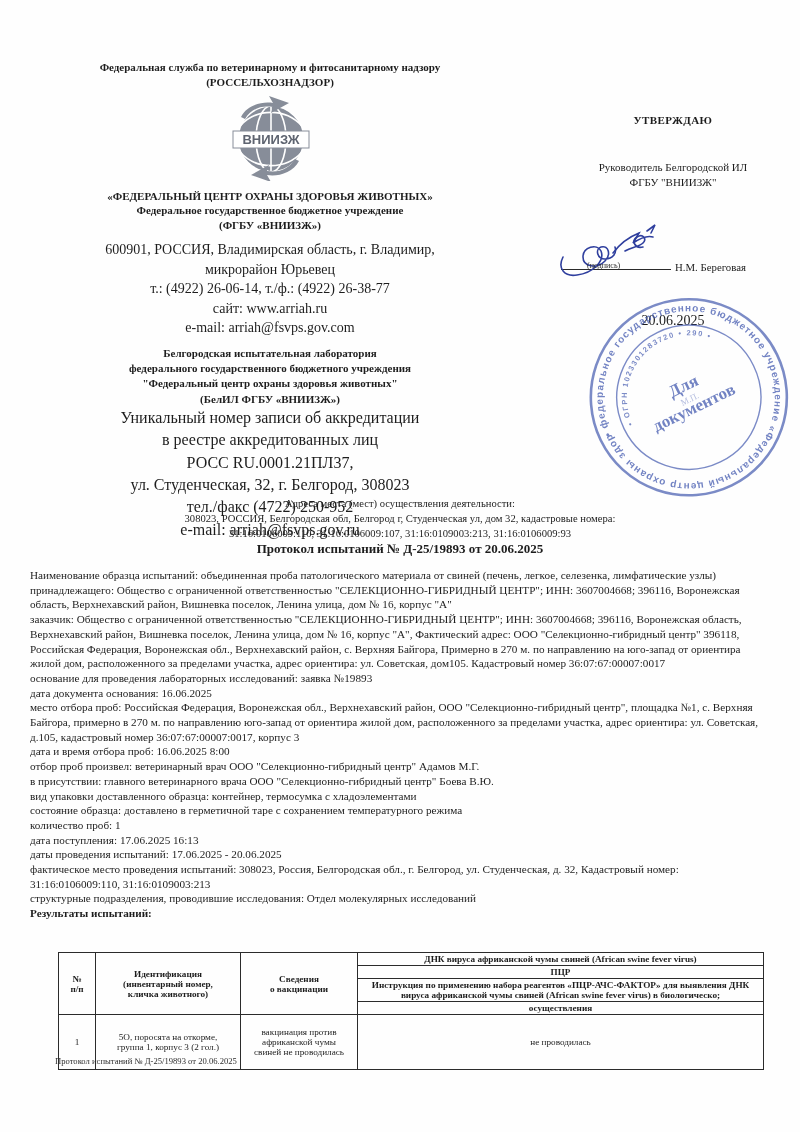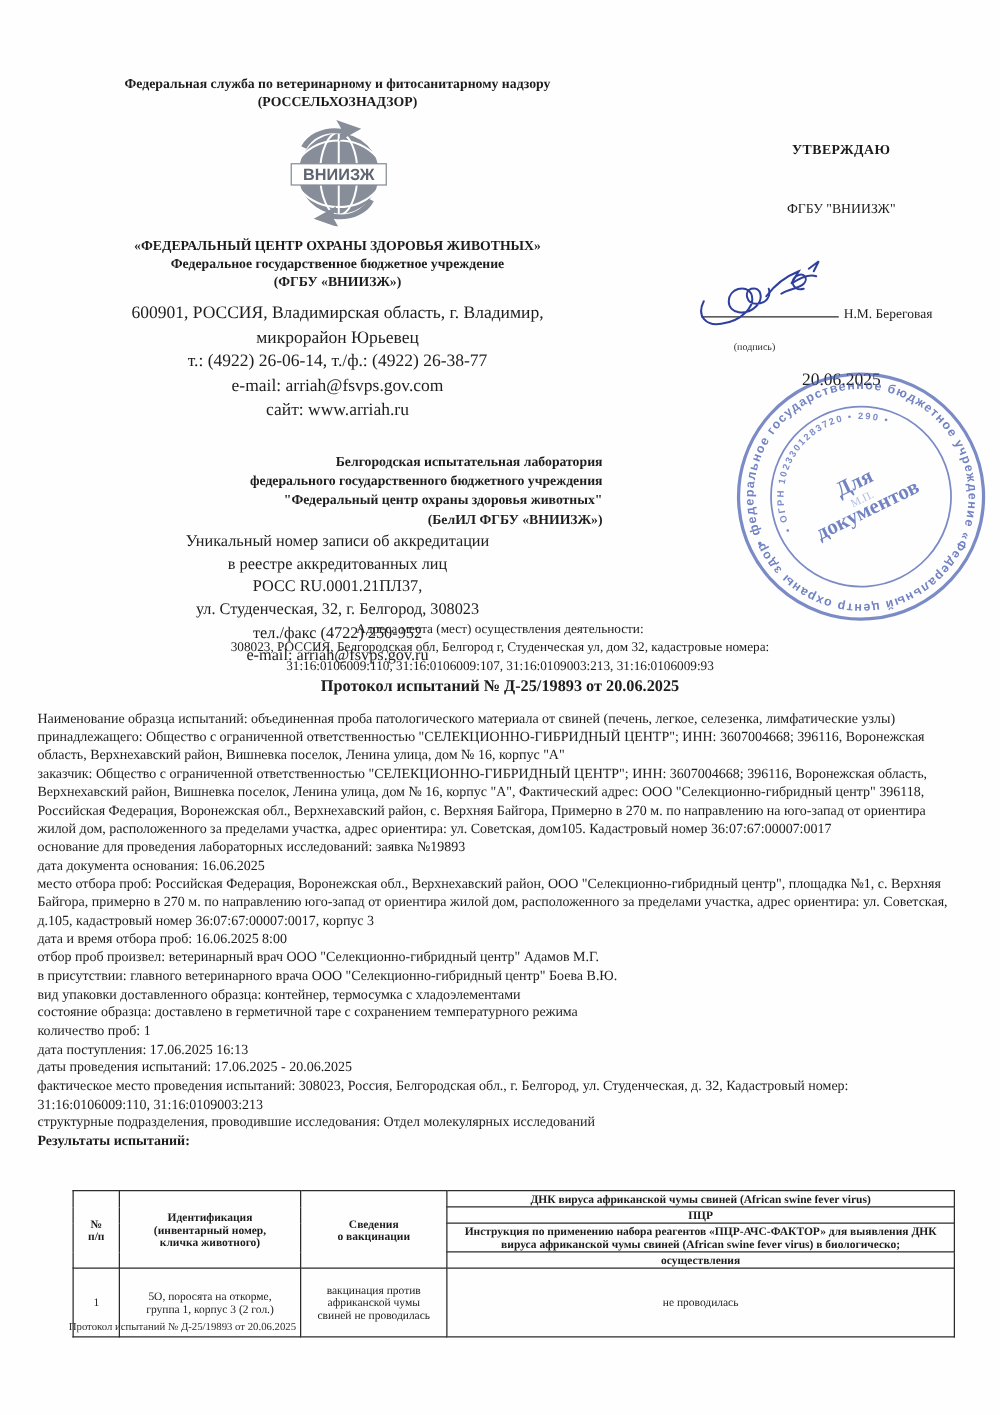--- a/index.html
+++ b/index.html
@@ -7,31 +7,31 @@
     width:800px;height:1132px;background:#fefefe;position:relative;
     font-family:"Liberation Serif","DejaVu Serif",serif;color:#1d1d1d;
     overflow:hidden;
   }
   .b{font-weight:bold;}
   
   .hdr-left{position:absolute;left:58px;top:60px;width:424px;text-align:center;font-size:11px;line-height:1.32;}
   .hdr-left .agency{font-size:11px;}
   .logo-wrap{margin:6px auto 4px auto;width:120px;}
   .contacts{font-size:14px;margin-top:8px;line-height:1.4;}
-  .lab{margin-top:24px;font-size:11px;line-height:1.38;text-align:right;}
-  .accred{font-size:13px;line-height:1.4;}
+  .lab{margin-top:8px;font-size:11px;line-height:1.38;}
+  .accred{font-size:16px;line-height:1.4;}
   
   .hdr-right{position:absolute;left:553px;top:78px;width:240px;text-align:center;font-size:11px;margin-top:36px;}
   .approve{font-weight:bold;letter-spacing:.4px;}
   .position{margin-top:34px;line-height:1.4;}
   .sig-block{margin-top:26px;position:relative;height:74px;}
   .sig-svg{position:absolute;left:2px;top:0px;}
   .sig-line{position:absolute;left:8px;top:52px;width:110px;border-bottom:1px solid #2a2a2a;}
   .sig-name{position:absolute;left:122px;top:44px;font-size:10.8px;white-space:nowrap;}
-  .sig-caption{position:absolute;left:34px;top:72px;font-size:8px;color:#2a2a2a;}
+  .sig-caption{position:absolute;left:34px;top:44px;font-size:8px;color:#2a2a2a;}
   .appr-date{margin-top:22px;font-size:14px;}
   
   .stamp{position:absolute;left:582px;top:290px;width:215px;height:215px;opacity:.85;}
   .stamp svg{transform:rotate(-26deg);}
   
   .addr{position:absolute;left:28px;top:460px;width:744px;text-align:center;font-size:10.6px;line-height:1.42;margin-top:36px;}
   
   .doc-title{position:absolute;left:0;top:541px;width:800px;text-align:center;font-weight:bold;font-size:13px;}
   
   .body-text{position:absolute;left:30px;top:568px;width:740px;font-size:11.2px;line-height:14.7px;}
@@ -80,22 +80,22 @@
     </div>
 
     <div class="b">«ФЕДЕРАЛЬНЫЙ ЦЕНТР ОХРАНЫ ЗДОРОВЬЯ ЖИВОТНЫХ»</div>
     <div class="b">Федеральное государственное бюджетное учреждение</div>
     <div class="b">(ФГБУ «ВНИИЗЖ»)</div>
 
     <div class="contacts">
       <div>600901, РОССИЯ, Владимирская область, г. Владимир,</div>
       <div>микрорайон Юрьевец</div>
       <div>т.: (4922) 26-06-14, т./ф.: (4922) 26-38-77</div>
+      <div>сайт: www.arriah.ru</div>
       <div>e-mail: arriah@fsvps.gov.com</div>
-      <div>сайт: www.arriah.ru</div>
     </div>
 
     <div class="lab">
       <div class="b">Белгородская испытательная лаборатория</div>
       <div class="b">федерального государственного бюджетного учреждения</div>
       <div class="b">"Федеральный центр охраны здоровья животных"</div>
       <div class="b">(БелИЛ ФГБУ «ВНИИЗЖ»)</div>
     </div>
 
     <div class="accred">
@@ -104,20 +104,21 @@
       <div>РОСС RU.0001.21ПЛ37,</div>
       <div>ул. Студенческая, 32, г. Белгород, 308023</div>
       <div>тел./факс (4722) 250-952</div>
       <div>e-mail: arriah@fsvps.gov.ru</div>
     </div>
   </div>
 
   <div class="hdr-right">
     <div class="approve">УТВЕРЖДАЮ</div>
     <div class="position">
+      <div>Руководитель Белгородской ИЛ</div>
       <div>ФГБУ "ВНИИЗЖ"</div>
     </div>
     <div class="sig-block">
       <span class="sig-line"></span>
       <svg class="sig-svg" width="120" height="66" viewBox="0 0 120 66">
         <g fill="none" stroke="#2f3f9e" stroke-width="1.6" stroke-linecap="round">
           <path d="M8,40 C2,52 10,60 22,58 C38,56 50,44 46,34 C42,26 28,30 28,40 C28,50 42,52 50,44 C56,38 54,28 46,30 C40,32 42,42 50,42 C58,42 62,36 60,30"></path>
           <path d="M58,36 C64,28 74,20 84,16 L78,26 C84,22 92,18 98,20"></path>
           <path d="M70,34 C76,30 84,30 88,26 C92,22 88,16 82,20 C76,24 80,32 88,30"></path>
           <path d="M92,14 L100,8 L96,16"></path>

